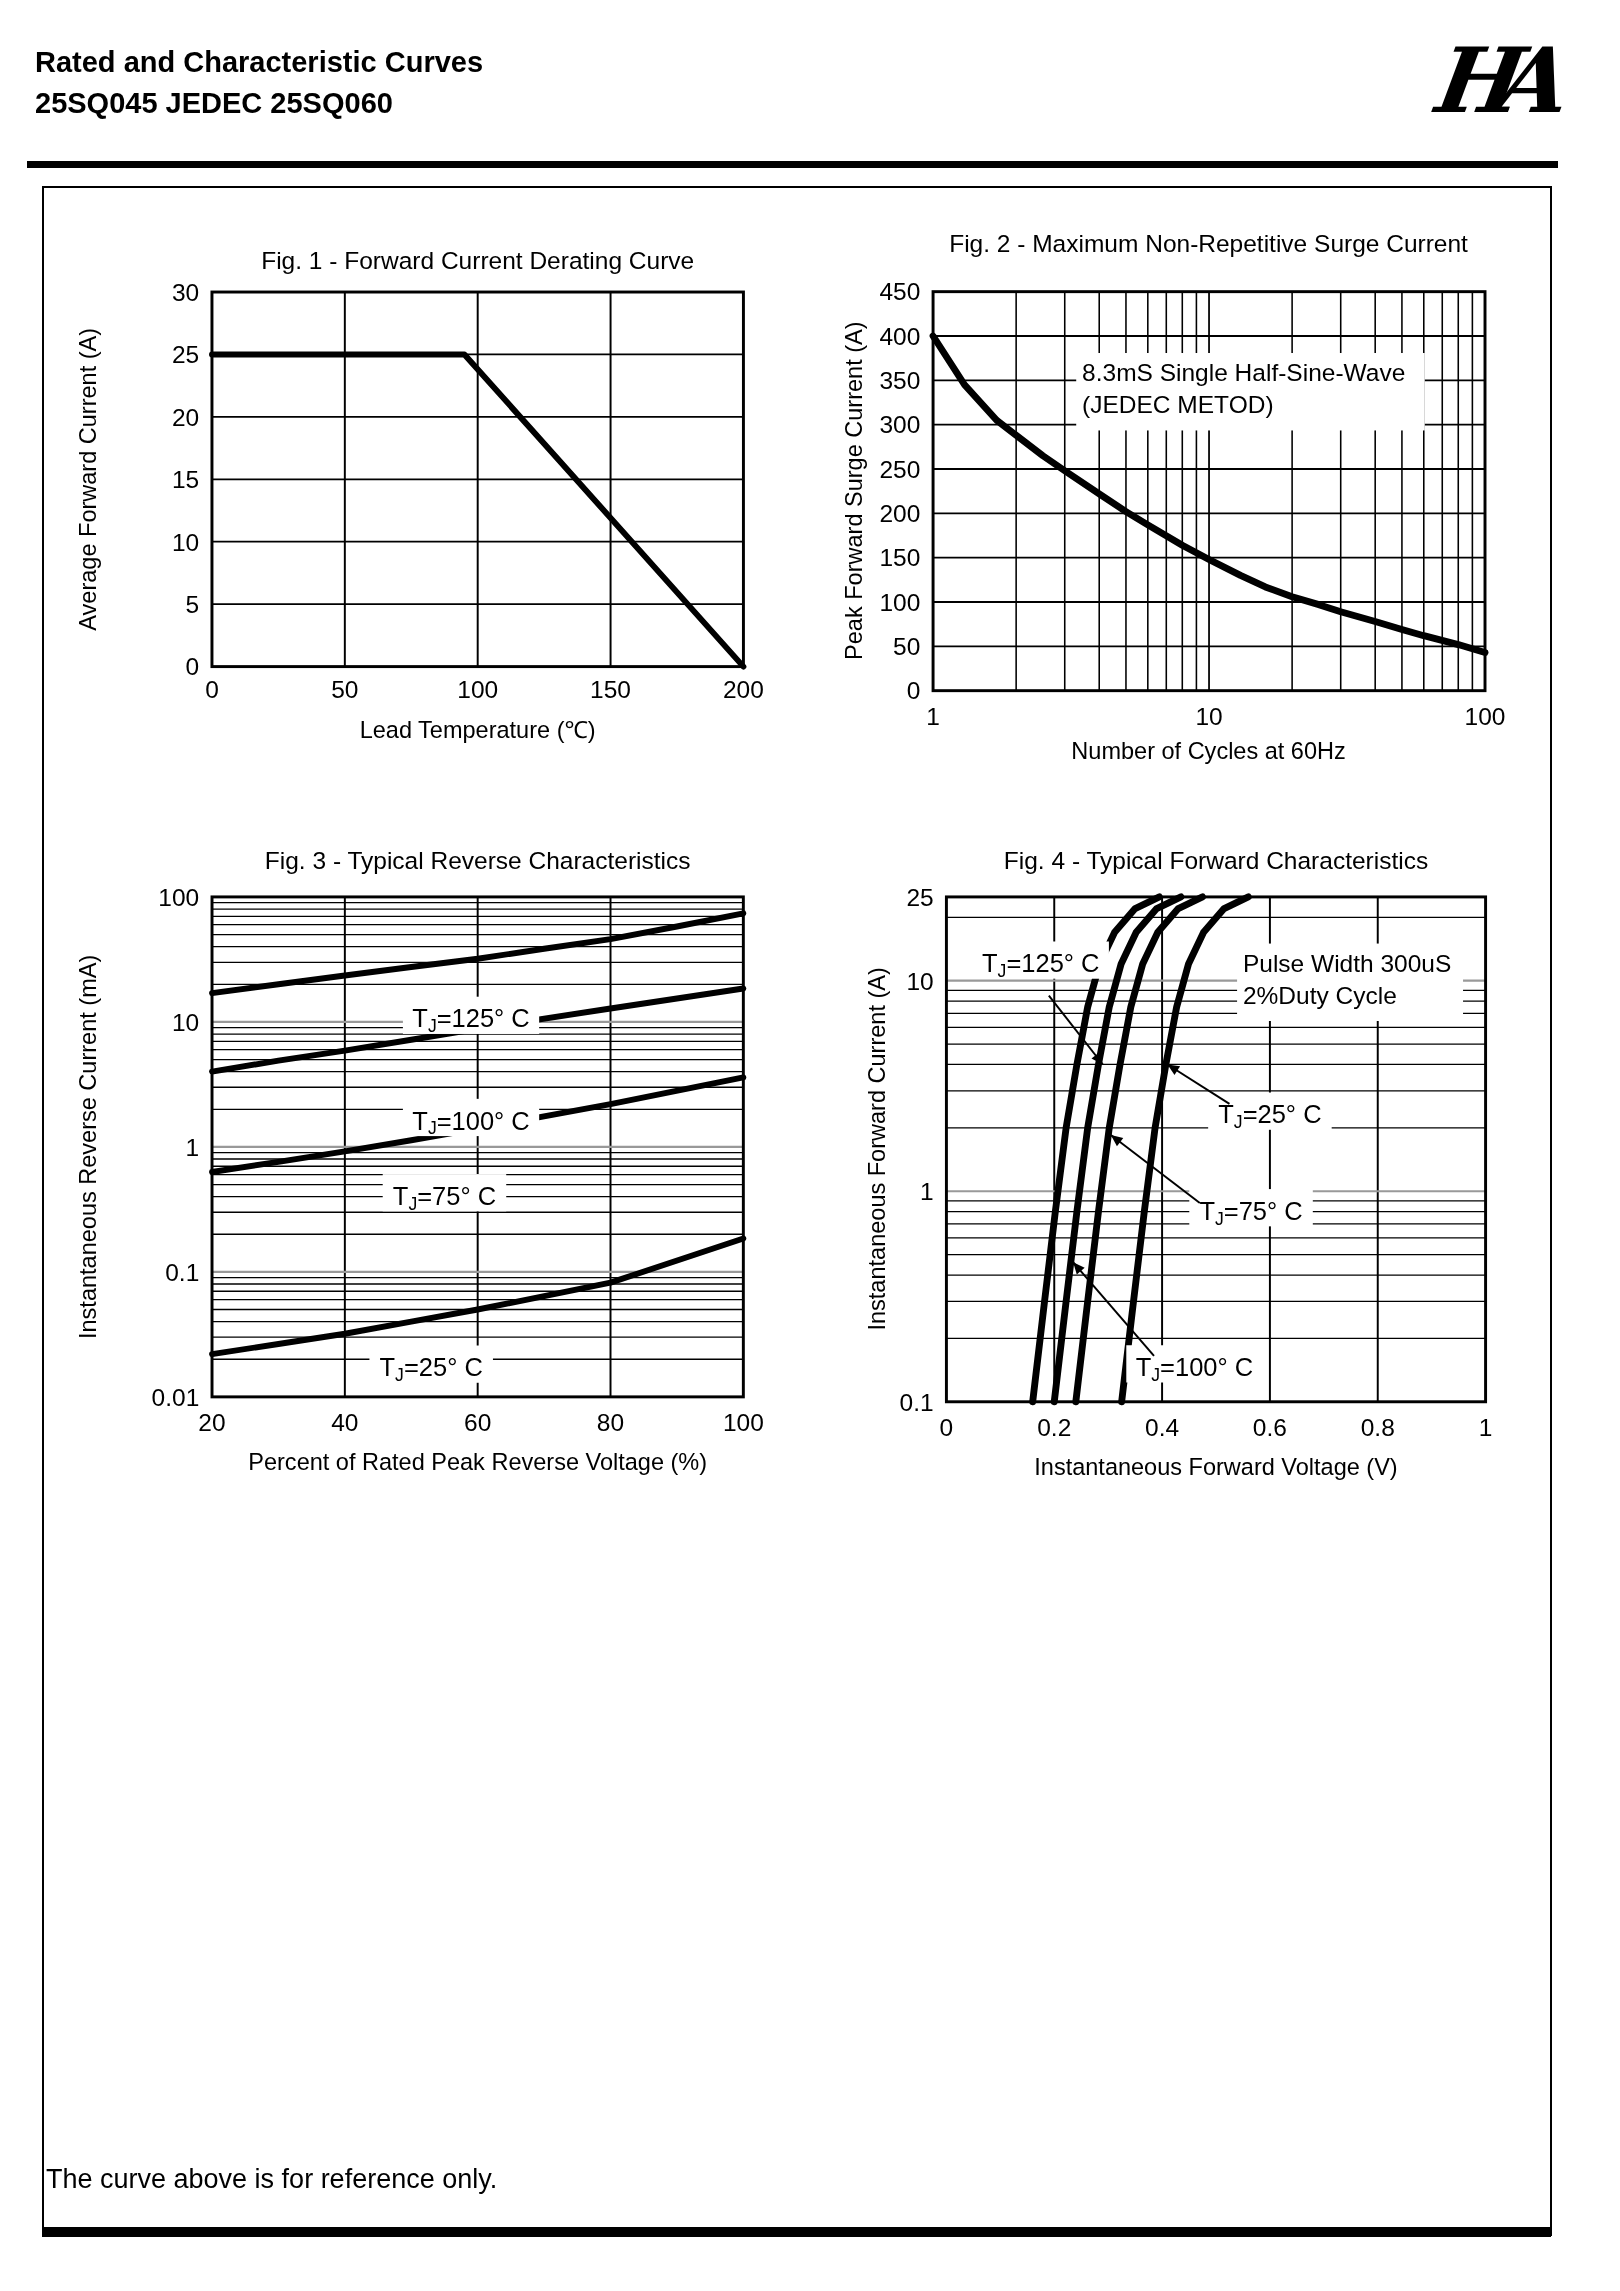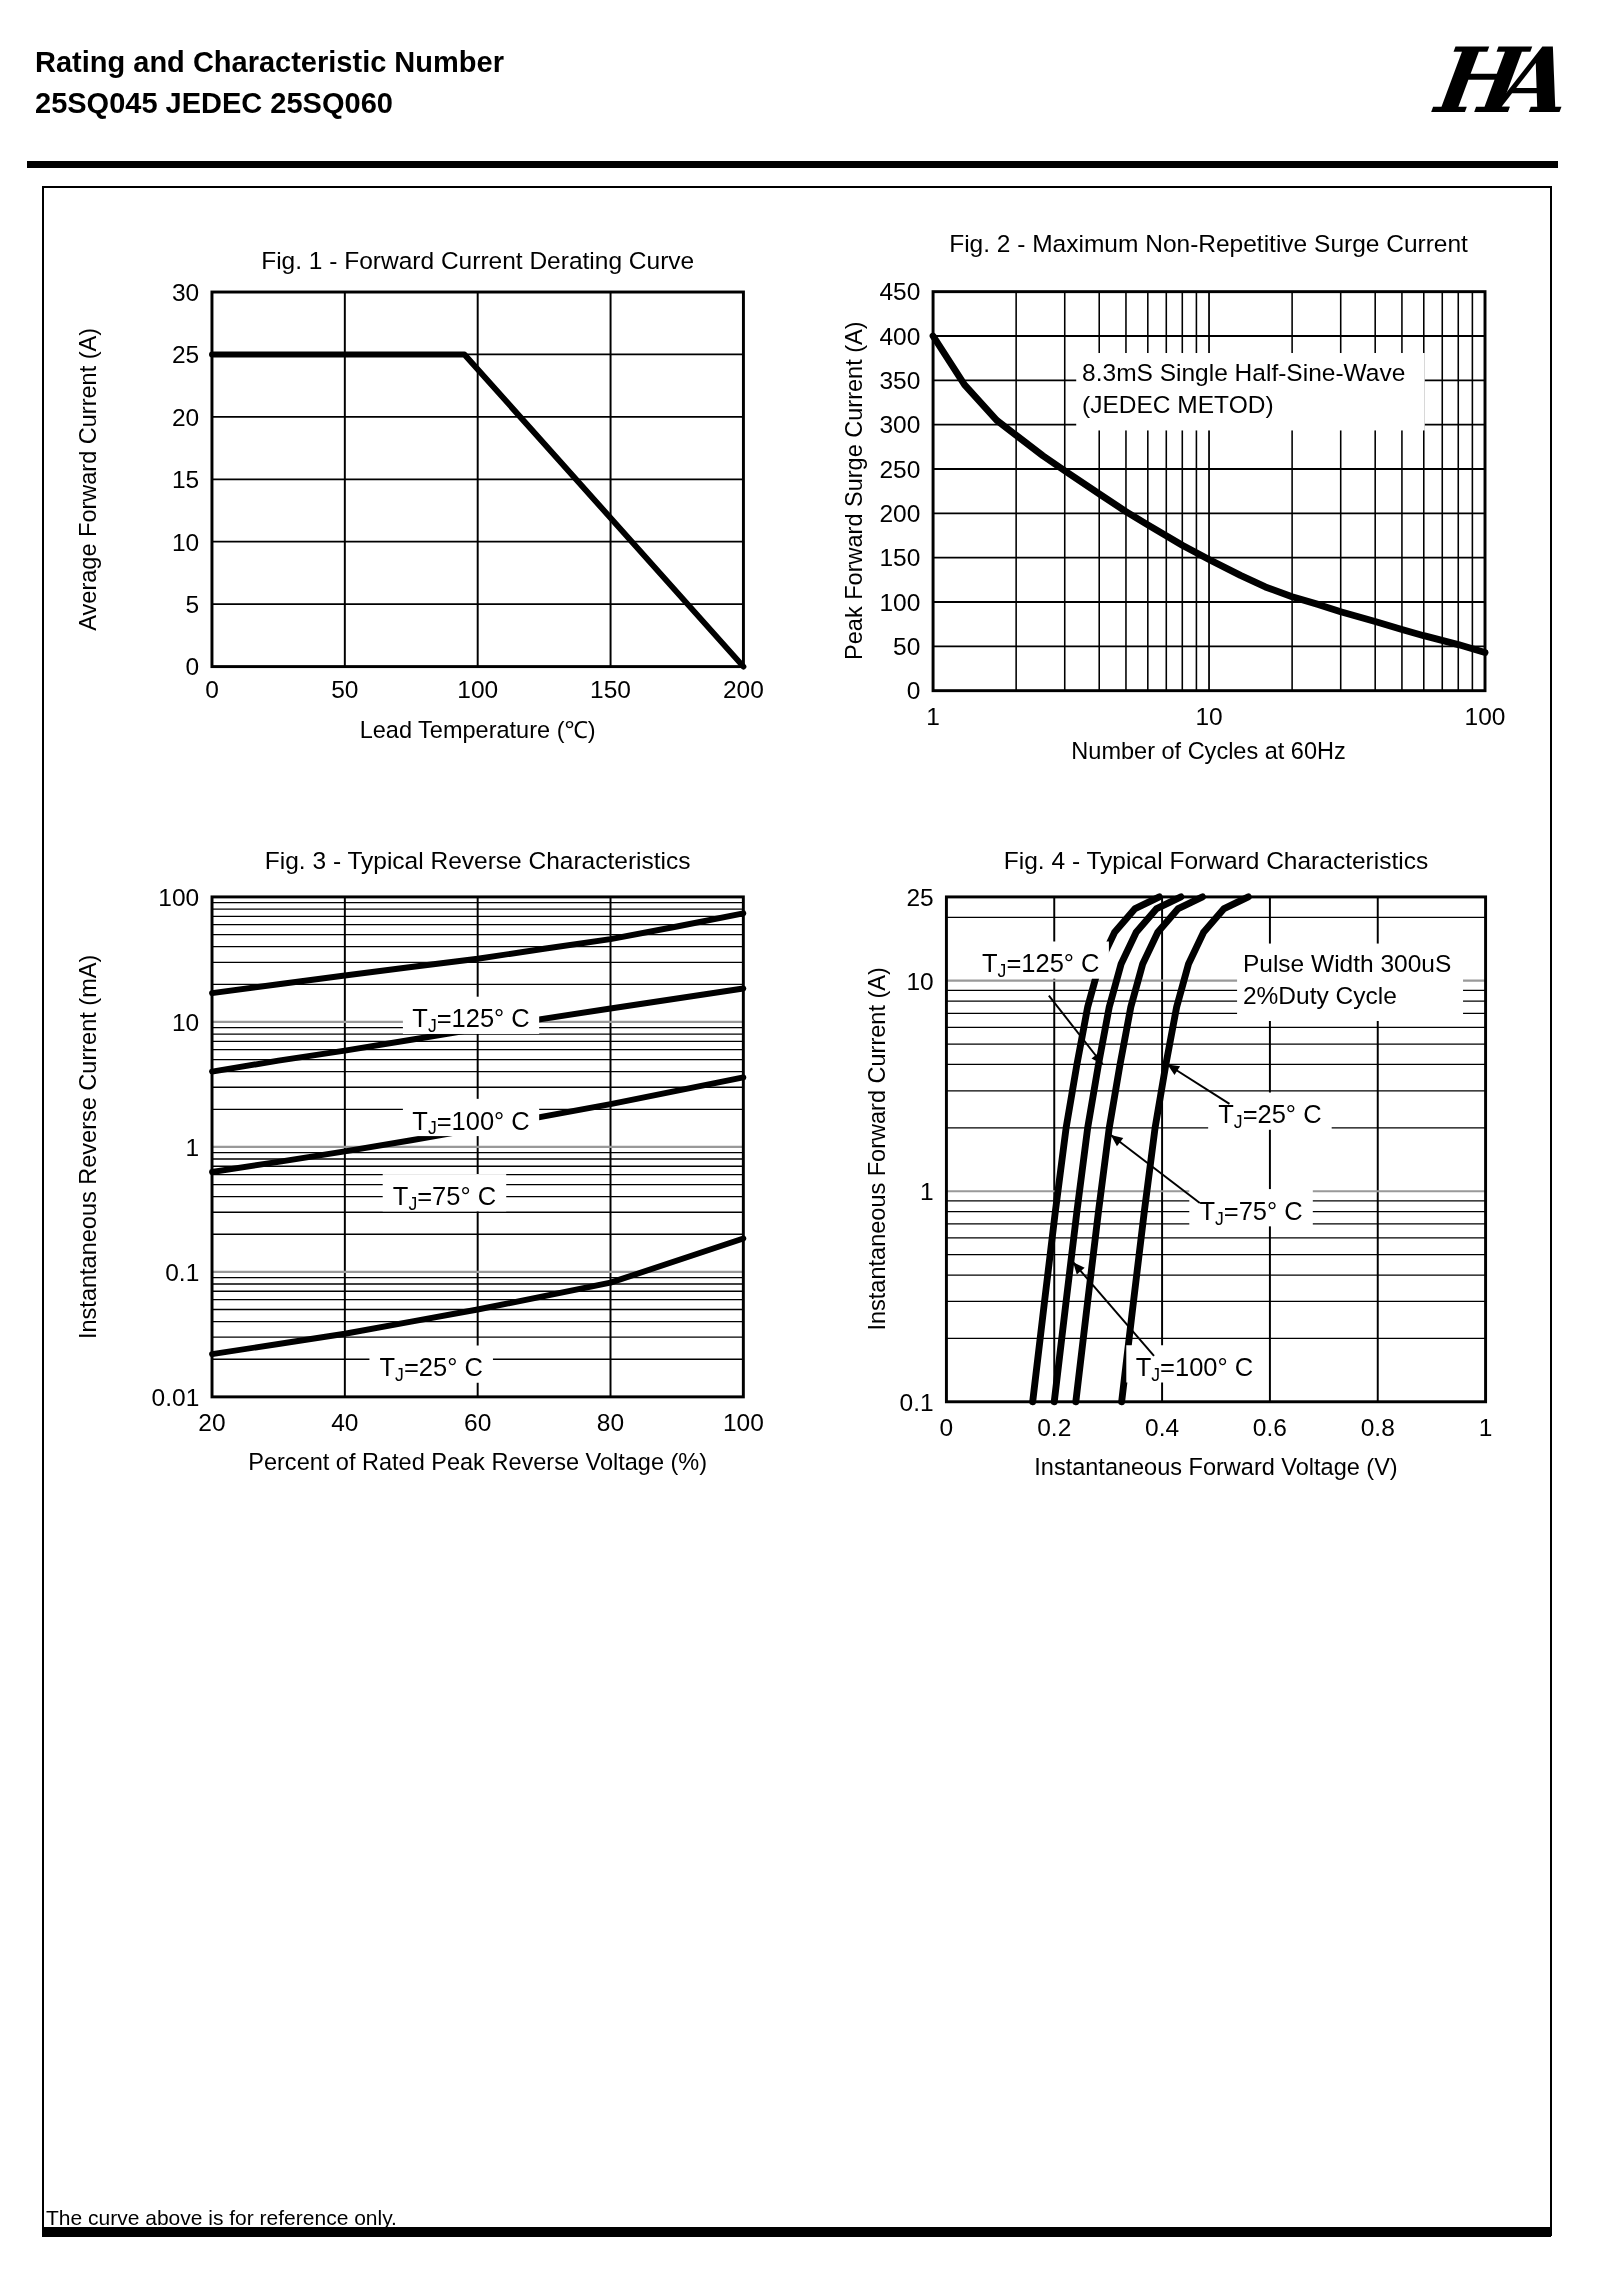--- a/index.html
+++ b/index.html
@@ -3,29 +3,29 @@
 <meta charset="utf-8">
 <style>
   html,body{margin:0;padding:0;background:#ffffff;}
   .page{position:relative;width:1620px;height:2292px;background:#fff;
         font-family:"Liberation Sans",sans-serif;color:#000;overflow:hidden;}
   .abs{position:absolute;}
   .hdr-line{font-weight:bold;font-size:29px;line-height:1.35;}
   .logo{font-family:"DejaVu Serif",serif;font-style:italic;font-weight:bold;
         font-size:90px;letter-spacing:-0.26em;transform:skewX(-10deg);line-height:1;}
   .rule{background:#000;}
-  .footer-note{font-size:21px;margin-top:42px;}
+  .footer-note{font-size:27px;}
   svg text{font-family:"Liberation Sans",sans-serif;}
 </style>
 </head>
 <body>
 
 <div class="page">
 
-  <div class="abs hdr-line" style="left:35px;top:43px;">Rating and Characteristic Number</div>
+  <div class="abs hdr-line" style="left:35px;top:43px;">Rated and Characteristic Curves</div>
   <div class="abs hdr-line" style="left:35px;top:84px;">25SQ045 JEDEC 25SQ060</div>
   <div class="abs logo" style="right:73px;top:35px;">HA</div>
 
   <div class="abs rule" style="left:27.4px;top:161px;width:1531px;height:6.9px;"></div>
   <div class="abs rule" style="left:42px;top:186px;width:1509px;height:2px;"></div>
   <div class="abs rule" style="left:42px;top:186px;width:2px;height:2050px;"></div>
   <div class="abs rule" style="left:1550px;top:186px;width:2px;height:2050px;"></div>
   <div class="abs rule" style="left:42px;top:2227px;width:1509px;height:9.8px;"></div>
 
   <svg class="abs" style="left:59px;top:240px;" width="706" height="510" viewBox="0 0 720 520">

